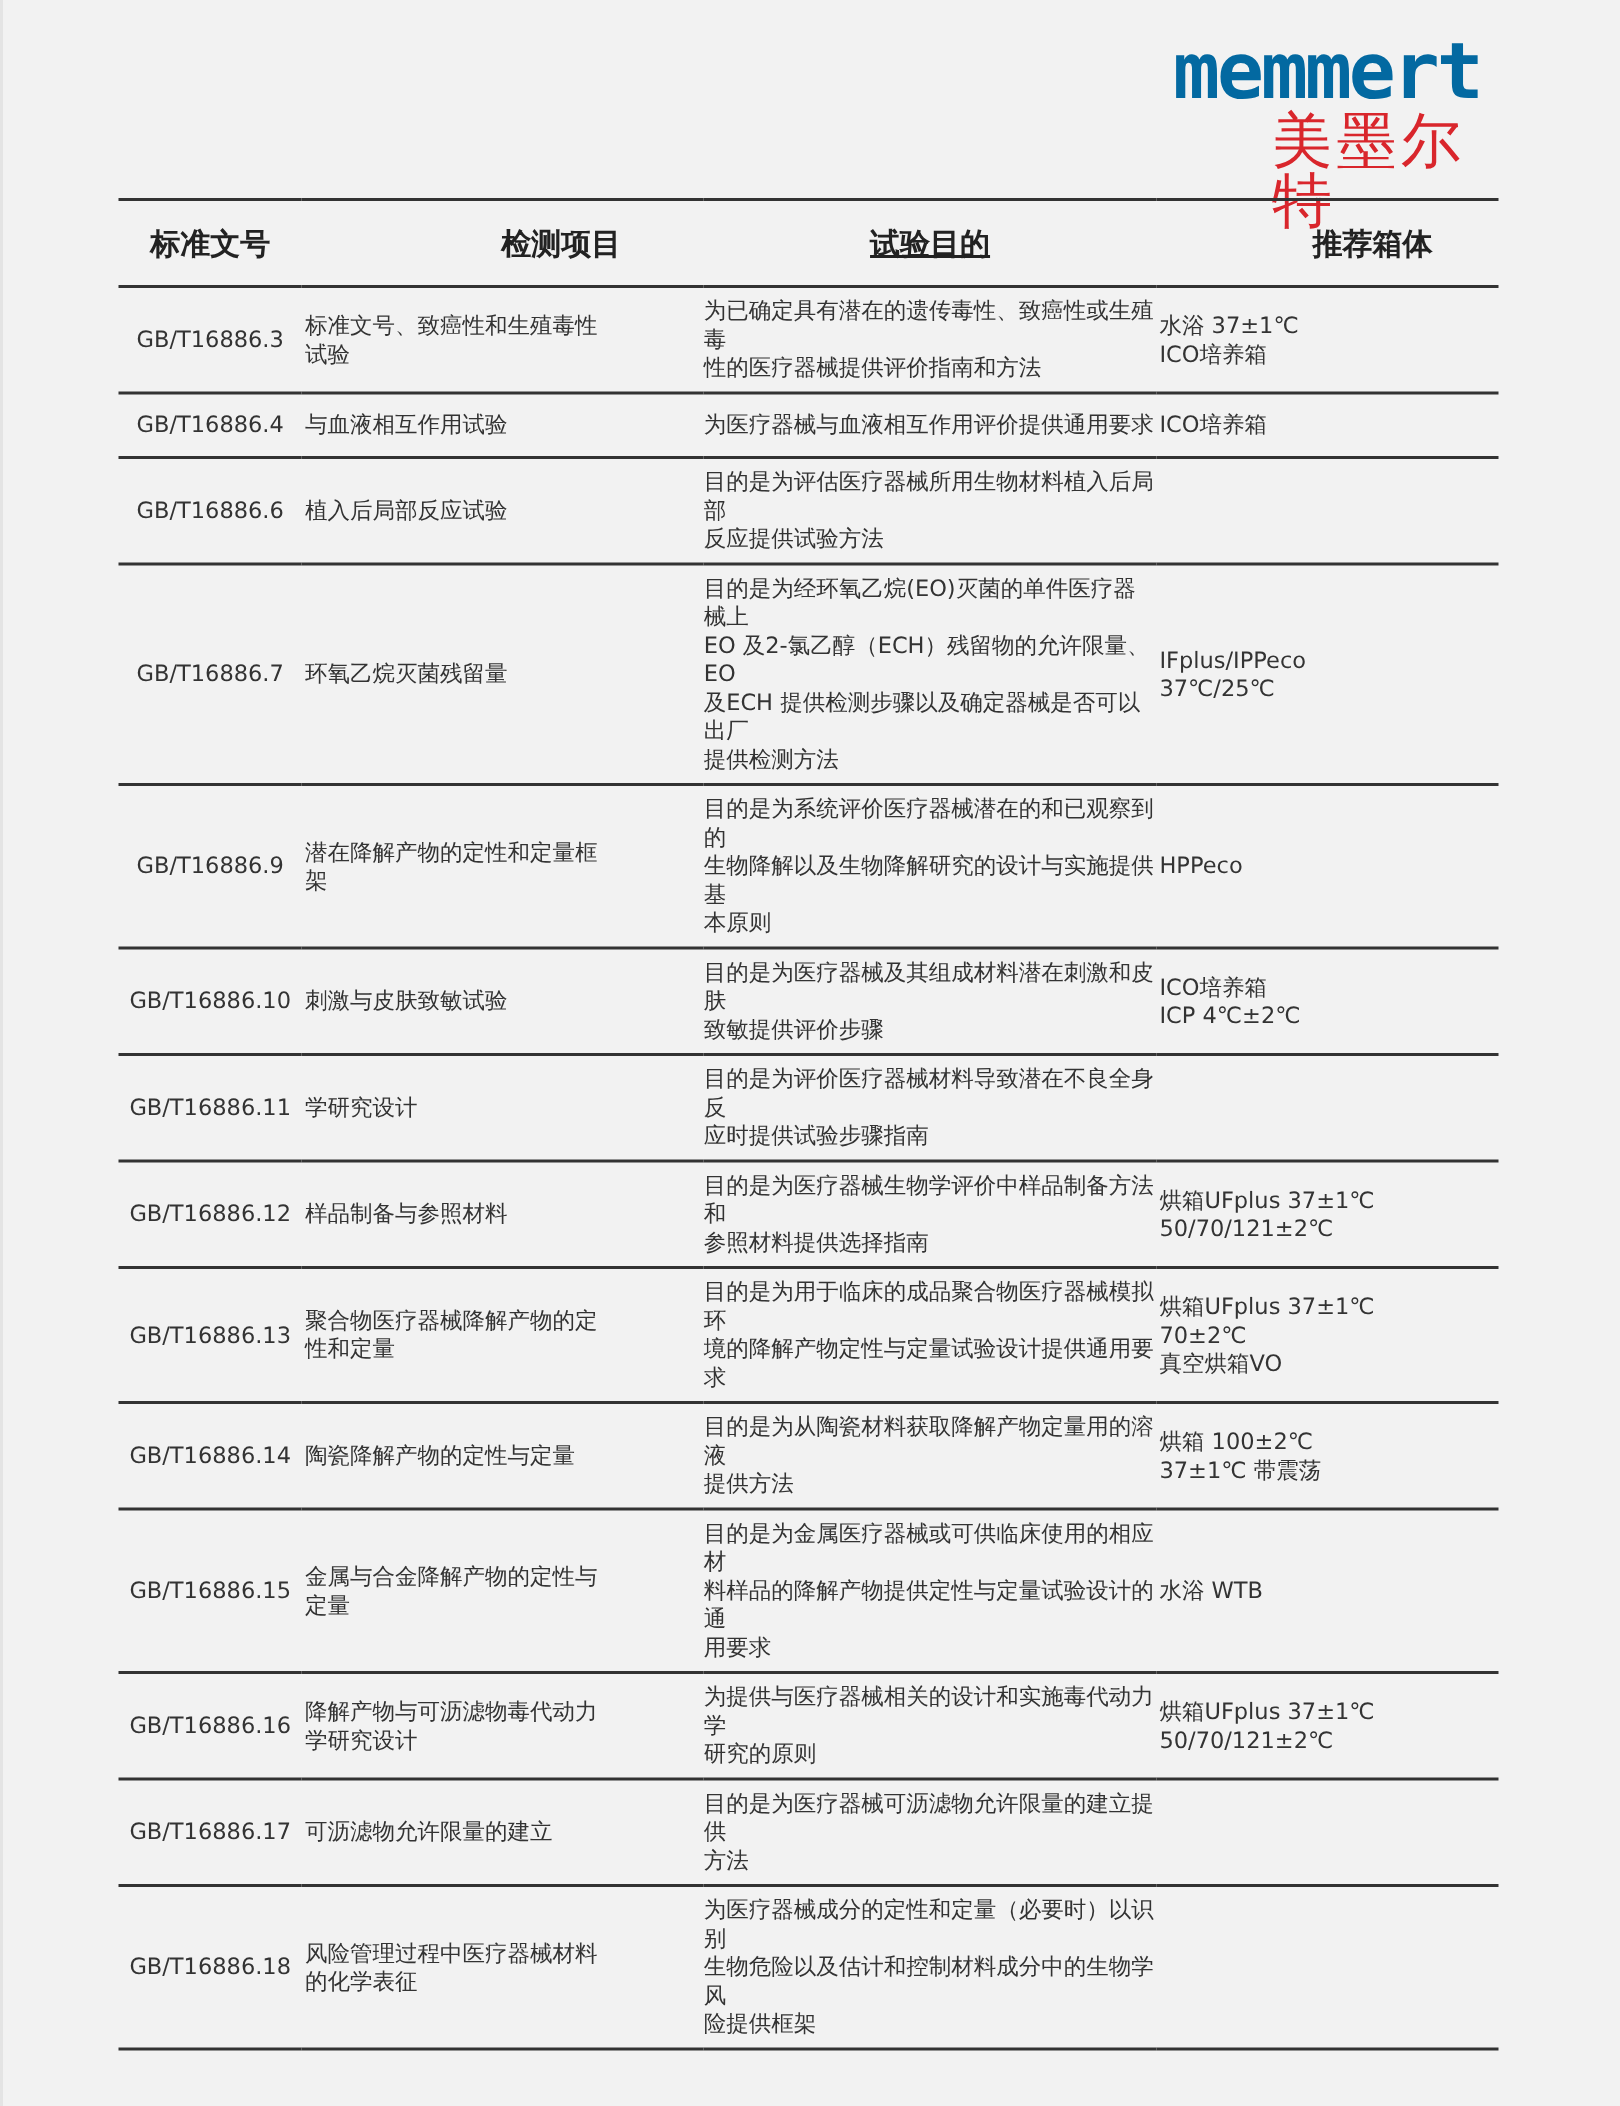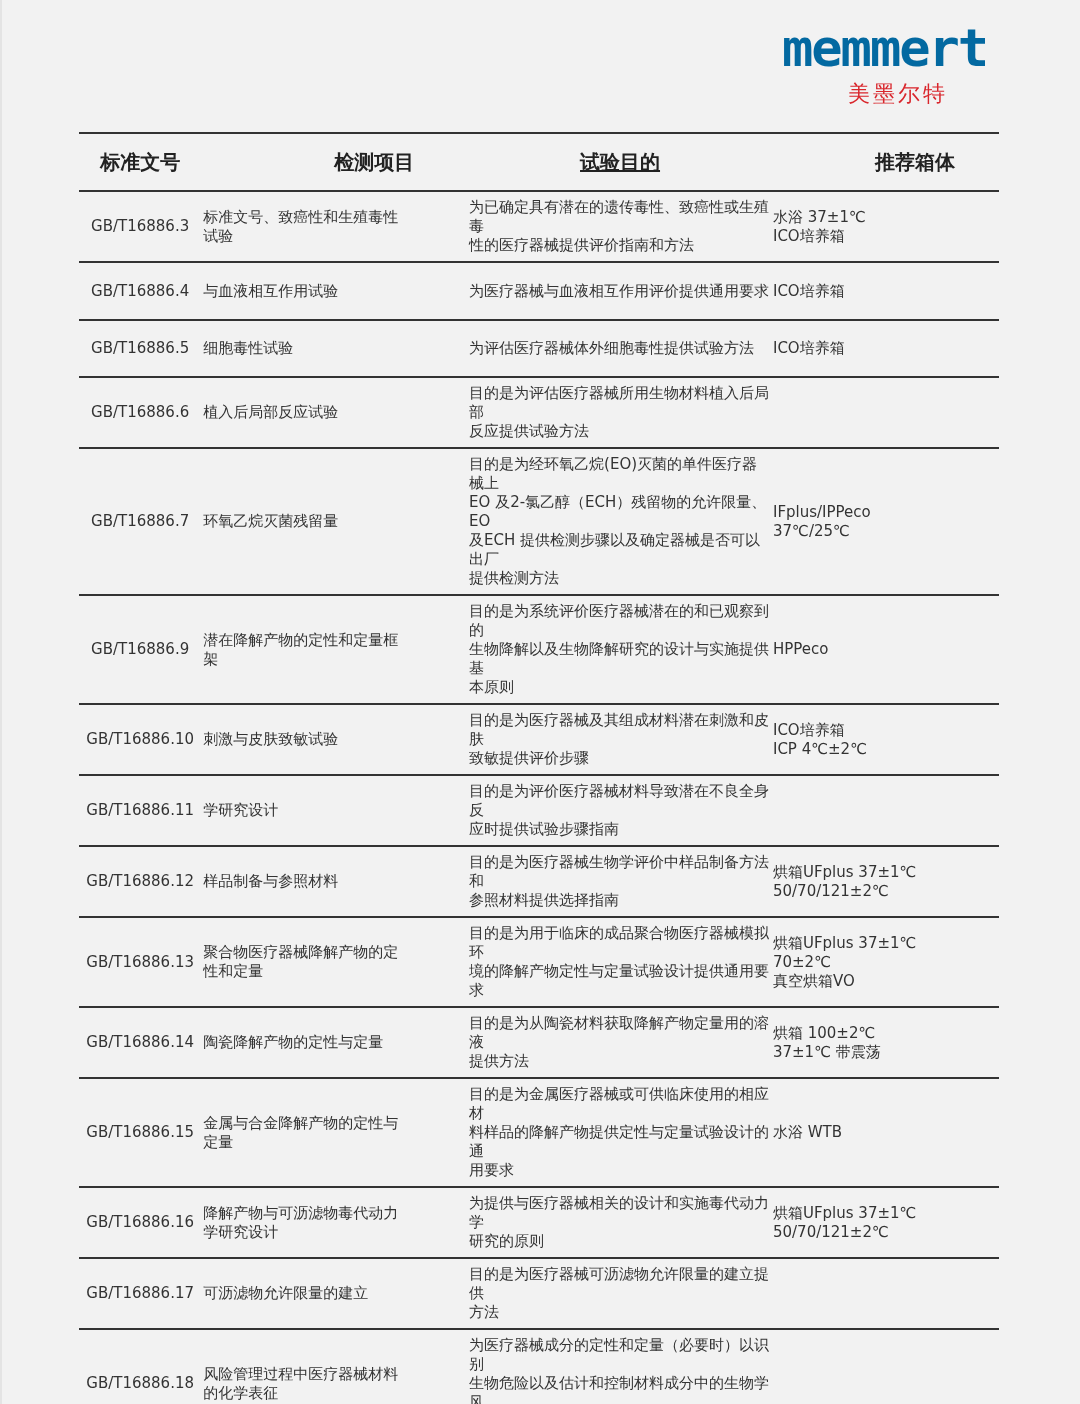--- a/index.html
+++ b/index.html
@@ -14,21 +14,21 @@
   .page-edge { position: absolute; left: 0; top: 0; bottom: 0; width: 2px; background: #e4e4e4; }
   .logo { position: absolute; left: 782px; top: 22px; width: 220px; height: 92px; }
   .logo-en {
     position: absolute; left: 0; top: 0;
     font-family: "DejaVu Sans Mono", "Liberation Mono", monospace;
     font-weight: bold; font-size: 52px; letter-spacing: -2px;
     color: #0369a1; line-height: 52px;
   }
   .logo-cn {
     position: absolute; left: 66px; top: 52px;
-    font-size: 22px; letter-spacing: 3px; color: #d9262c; line-height: 40px;
+    font-size: 40px; letter-spacing: 3px; color: #d9262c; line-height: 40px;
     font-weight: normal;
   }
   table.std {
     position: absolute; left: 79px; top: 132px; width: 920px;
     border-collapse: collapse;
     font-size: 15px; line-height: 19px;
   }
   table.std thead th {
     height: 56px;
     font-weight: bold; font-size: 20px; color: #222;
@@ -81,43 +81,29 @@
         </td>
         <td class="c-purpose">
           <span class="ml">为已确定具有潜在的遗传毒性、致癌性或生殖毒
 性的医疗器械提供评价指南和方法</span>
         </td>
         <td class="c-box">
           <span class="ml">水浴 37±1℃
 ICO培养箱</span>
         </td>
       </tr>
-      <tr style="height: 58px;">
+      <tr style="height: 43px;">
         <td class="c-code">
           <span class="ml">GB/T16886.4</span>
         </td>
         <td class="c-item">
           <span class="ml">与血液相互作用试验</span>
         </td>
         <td class="c-purpose">
           <span class="ml">为医疗器械与血液相互作用评价提供通用要求</span>
-        </td>
-        <td class="c-box">
-          <span class="ml">ICO培养箱</span>
-        </td>
-      </tr>
-      <tr style="height: 57px;">
-        <td class="c-code">
-          <span class="ml">GB/T16886.5</span>
-        </td>
-        <td class="c-item">
-          <span class="ml">细胞毒性试验</span>
-        </td>
-        <td class="c-purpose">
-          <span class="ml">为评估医疗器械体外细胞毒性提供试验方法</span>
         </td>
         <td class="c-box">
           <span class="ml">ICO培养箱</span>
         </td>
       </tr>
       <tr style="height: 57px;">
         <td class="c-code">
           <span class="ml">GB/T16886.6</span>
         </td>
         <td class="c-item">

